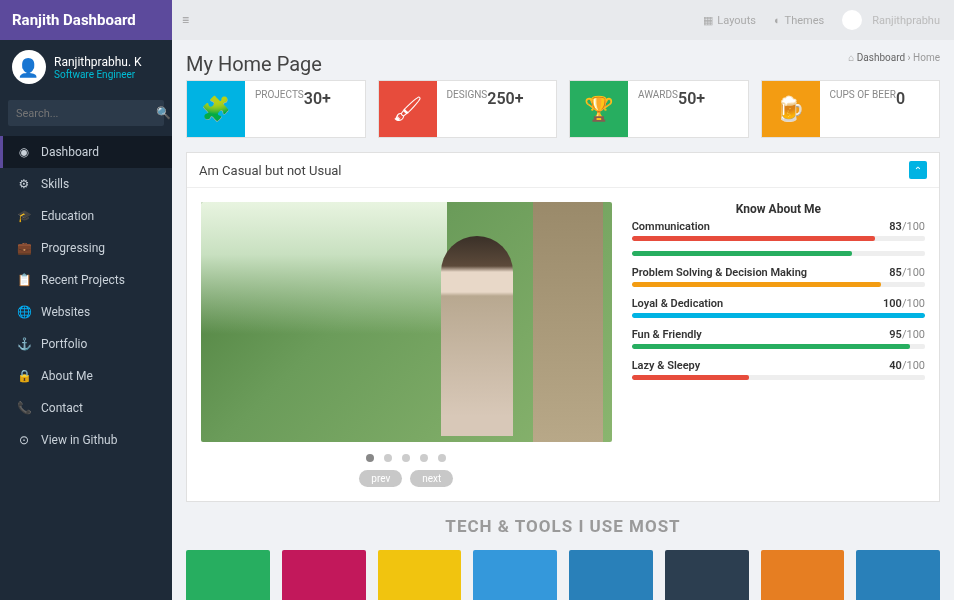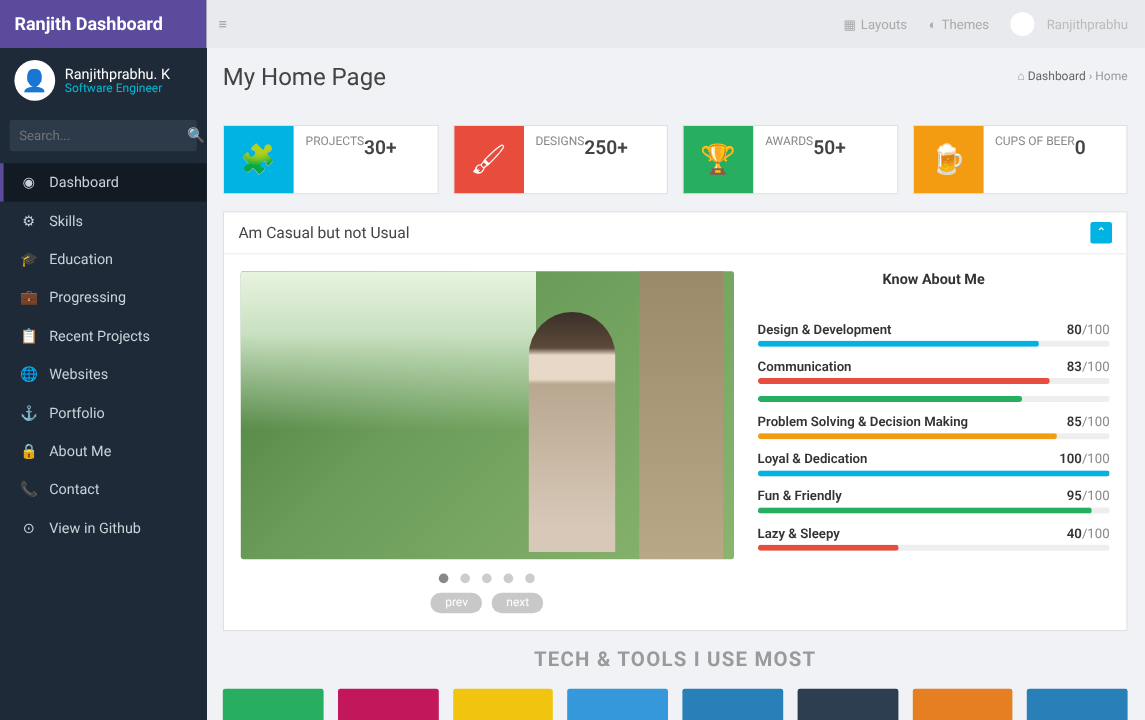--- a/index.html
+++ b/index.html
@@ -16,21 +16,21 @@
 .search-box .ic{color:#aaa;font-size:12px}
 .nav-item{display:flex;align-items:center;gap:10px;padding:9px 14px;color:#c9d1d9;font-size:12px;cursor:pointer;border-left:3px solid transparent}
 .nav-item.active{background:#121a24;border-left-color:#5c4a9c}
 .nav-item .ic{width:14px;text-align:center;font-size:12px}
 .topbar{position:fixed;left:172px;top:0;right:0;height:40px;background:#e8eaed;display:flex;align-items:center;justify-content:flex-end;padding:0 14px;gap:18px}
 .topbar .menu-ic{position:absolute;left:10px;color:#999;font-size:12px}
 .topbar-link{color:#aaa;font-size:11px;display:flex;align-items:center;gap:4px;cursor:pointer}
 .topbar-user{display:flex;align-items:center;gap:10px;color:#bbb;font-size:11px}
 .tb-avatar{width:20px;height:20px;border-radius:50%;background:#fff;display:inline-block}
 .main{position:fixed;left:172px;top:40px;right:0;bottom:0;overflow-y:auto;padding:12px 14px}
-.page-head{display:flex;justify-content:space-between;align-items:center;margin-bottom:28px}
+.page-head{display:flex;justify-content:space-between;margin-bottom:4px}
 .page-title{font-size:20px;color:#444;font-weight:400}
 .crumbs{font-size:10px;color:#999}
 .crumbs .active{color:#666}
 .stats{display:flex;gap:12px;margin-bottom:14px}
 .stat{flex:1;background:#fff;height:58px;display:flex;border:1px solid #e0e0e0}
 .stat-ic{width:58px;display:flex;align-items:center;justify-content:center;color:#fff;font-size:24px}
 .stat-body{padding:8px 10px;display:flex;flex-direction:row;justify-content:center}
 .stat-label{font-size:10px;color:#888;text-transform:uppercase}
 .stat-value{font-size:16px;color:#444;font-weight:600}
 .c-blue{background:#00b3e3}
@@ -46,21 +46,21 @@
 .hero{width:100%;height:240px;background:linear-gradient(135deg,#4a7c3a 0%,#6b9c5a 40%,#8ab56f 100%);position:relative;overflow:hidden;border-radius:2px}
 .hero::before{content:"";position:absolute;top:0;left:0;right:40%;height:55%;background:linear-gradient(180deg,#e8f4e0 0%,#c8e0c0 40%,transparent 100%)}
 .person{position:absolute;right:24%;top:14%;width:72px;height:200px;background:linear-gradient(180deg,#3a3028 0%,#5c4a3a 15%,#e8d8c8 18%,#e8d8c8 28%,#b8a890 30%,#d8c8b8 90%);border-radius:36px 36px 0 0}
 .tree{position:absolute;right:2%;top:0;width:70px;height:100%;background:linear-gradient(180deg,#9a8a6a 0%,#b8a888 100%)}
 .dots{display:flex;justify-content:center;gap:10px;margin:12px 0 8px}
 .dot{width:8px;height:8px;border-radius:50%;background:#ccc;cursor:pointer}
 .dot.active{background:#888}
 .cbtns{display:flex;justify-content:center;gap:8px}
 .cbtn{background:#c8c8c8;color:#fff;border:none;border-radius:10px;font-size:10px;padding:3px 12px;cursor:pointer}
 .about{flex:1}
-.about-title{text-align:center;font-size:12px;font-weight:700;color:#333;margin-bottom:28px}
+.about-title{text-align:center;font-size:12px;font-weight:700;color:#333;margin-bottom:4px}
 .skill{margin-bottom:10px}
 .skill-row{display:flex;justify-content:space-between;font-size:11px;color:#333;font-weight:600;margin-bottom:3px}
 .skill-max{color:#888;font-weight:400}
 .bar{height:5px;background:#eee;border-radius:2px;overflow:hidden}
 .bar-fill{height:100%;border-radius:2px}
 .tech-title{text-align:center;font-size:17px;color:#9a9a9a;font-weight:700;letter-spacing:1px;margin:8px 0 14px}
 .tech-row{display:flex;gap:12px}
 .tech{flex:1;height:56px;border-radius:2px}
 </style>
 </head>
@@ -198,29 +198,20 @@
         <div class="cbtns">
           <button class="cbtn">prev</button>
           <button class="cbtn">next</button>
         </div>
       </div>
       <div class="about">
         <div class="about-title">Know About Me</div>
         <div id="skills">
             <div class="skill">
               <div class="skill-row">
-                <span>Design &amp; Development</span>
-                <span>80<span class="skill-max">/100</span></span>
-              </div>
-              <div class="bar">
-                <div class="bar-fill" style="width:80%;background:#00b3e3"></div>
-              </div>
-            </div>
-            <div class="skill">
-              <div class="skill-row">
                 <span>Communication</span>
                 <span>83<span class="skill-max">/100</span></span>
               </div>
               <div class="bar">
                 <div class="bar-fill" style="width:83%;background:#e74c3c"></div>
               </div>
             </div>
             <div class="skill">
               <div class="bar">
                 <div class="bar-fill" style="width:75%;background:#27ae60"></div>

